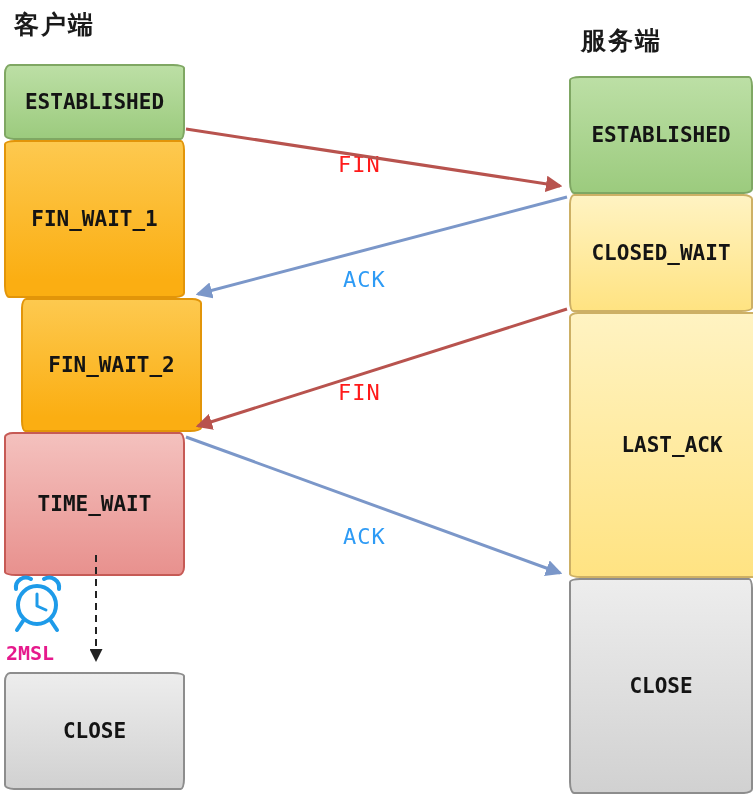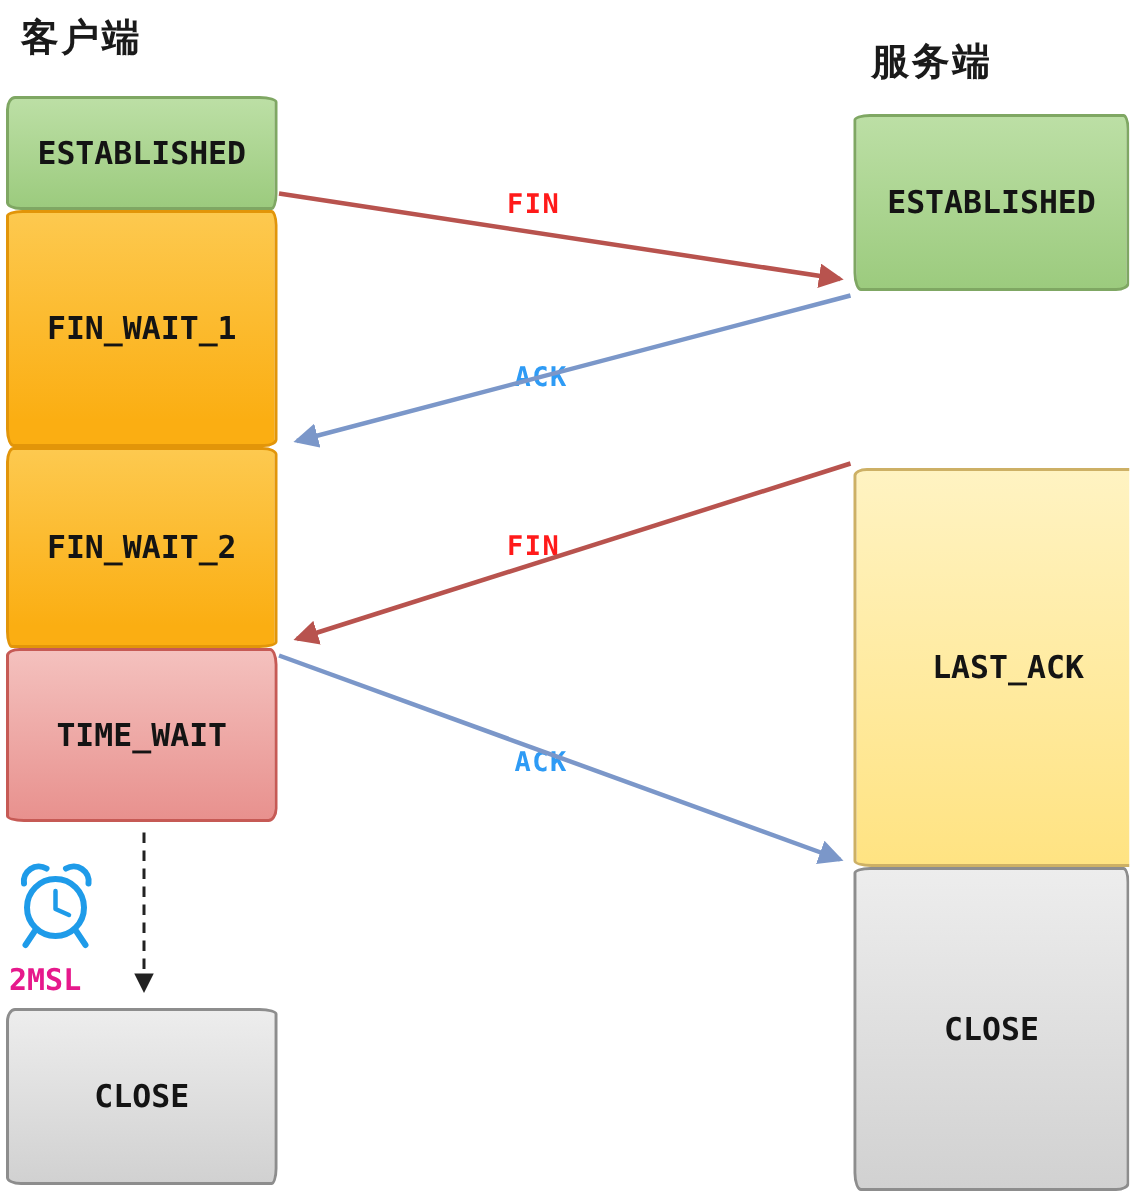--- a/index.html
+++ b/index.html
@@ -14,22 +14,22 @@
   .green {background:linear-gradient(180deg,#bcdfa5 0%,#9ccb7e 100%);border:2px solid #7fa763;}
   .orange{background:linear-gradient(180deg,#fdc94f 0%,#fbae12 90%);border:2px solid #e29509;}
   .red   {background:linear-gradient(180deg,#f4c1be 0%,#e8918e 100%);border:2px solid #c65a55;}
   .yellow{background:linear-gradient(180deg,#fff3c2 0%,#ffe382 100%);border:2px solid #cdb065;}
   .gray  {background:linear-gradient(180deg,#ededed 0%,#d1d1d1 100%);border:2px solid #8d8d8d;}
   
   .r1{border-radius:6px 12px 4px 10px / 9px 4px 11px 5px;}
   .r2{border-radius:11px 4px 9px 5px / 4px 10px 5px 12px;}
   .r3{border-radius:5px 10px 12px 4px / 10px 5px 4px 11px;}
   .r4{border-radius:9px 5px 6px 12px / 5px 11px 9px 4px;}
-  .msg-label{position:absolute;font-family:"DejaVu Sans Mono",monospace;font-weight:bold;
-             font-size:18px;letter-spacing:1px;}
+  .msg-label{position:absolute;font-family:"DejaVu Sans Mono",monospace;font-weight:normal;
+             font-size:22px;letter-spacing:1px;margin-top:26px;}
   .fin{color:#ff1a1a;}
   .ack{color:#2e9bf5;}
   .timer-label{position:absolute;left:6px;top:641px;font-family:"DejaVu Sans Mono",monospace;
                font-weight:bold;font-size:20px;color:#e6198c;text-align:right;}
   .arrows{position:absolute;left:0;top:0;}
   .clock{position:absolute;left:10px;top:572px;}
 </style>
 </head>
 <body>
 
@@ -37,32 +37,35 @@
 
   <div class="col-title" style="left:14px;top:8px;width:160px;">客户端</div>
   <div class="col-title" style="left:581px;top:24px;width:160px;">服务端</div>
 
   <div class="state-box green r1" style="left:4px;top:64px;width:181px;height:76px;">
     <span class="state-label">ESTABLISHED</span>
   </div>
   <div class="state-box orange r2" style="left:4px;top:140px;width:181px;height:158px;">
     <span class="state-label">FIN_WAIT_1</span>
   </div>
-  <div class="state-box orange r3" style="left:4px;top:298px;width:181px;height:134px;">
+  <div class="state-box orange r3" style="left:21px;top:298px;width:181px;height:134px;">
     <span class="state-label">FIN_WAIT_2</span>
   </div>
-  <div class="state-box red r4" style="left:4px;top:432px;width:181px;height:116px;">
+  <div class="state-box red r4" style="left:4px;top:432px;width:181px;height:144px;">
     <span class="state-label">TIME_WAIT</span>
   </div>
   <div class="state-box gray r1" style="left:4px;top:672px;width:181px;height:118px;">
     <span class="state-label">CLOSE</span>
   </div>
 
   <div class="state-box green r2" style="left:569px;top:76px;width:184px;height:118px;">
     <span class="state-label">ESTABLISHED</span>
+  </div>
+  <div class="state-box yellow r3" style="left:569px;top:194px;width:184px;height:118px;">
+    <span class="state-label">CLOSED_WAIT</span>
   </div>
   <div class="state-box yellow r4" style="left:569px;top:312px;width:206px;height:266px;">
     <span class="state-label">LAST_ACK</span>
   </div>
   <div class="state-box gray r2" style="left:569px;top:578px;width:184px;height:216px;">
     <span class="state-label">CLOSE</span>
   </div>
 
   <div class="msg-label fin" style="left:338px;top:126px;">FIN</div>
   <div class="msg-label ack" style="left:343px;top:241px;">ACK</div>

